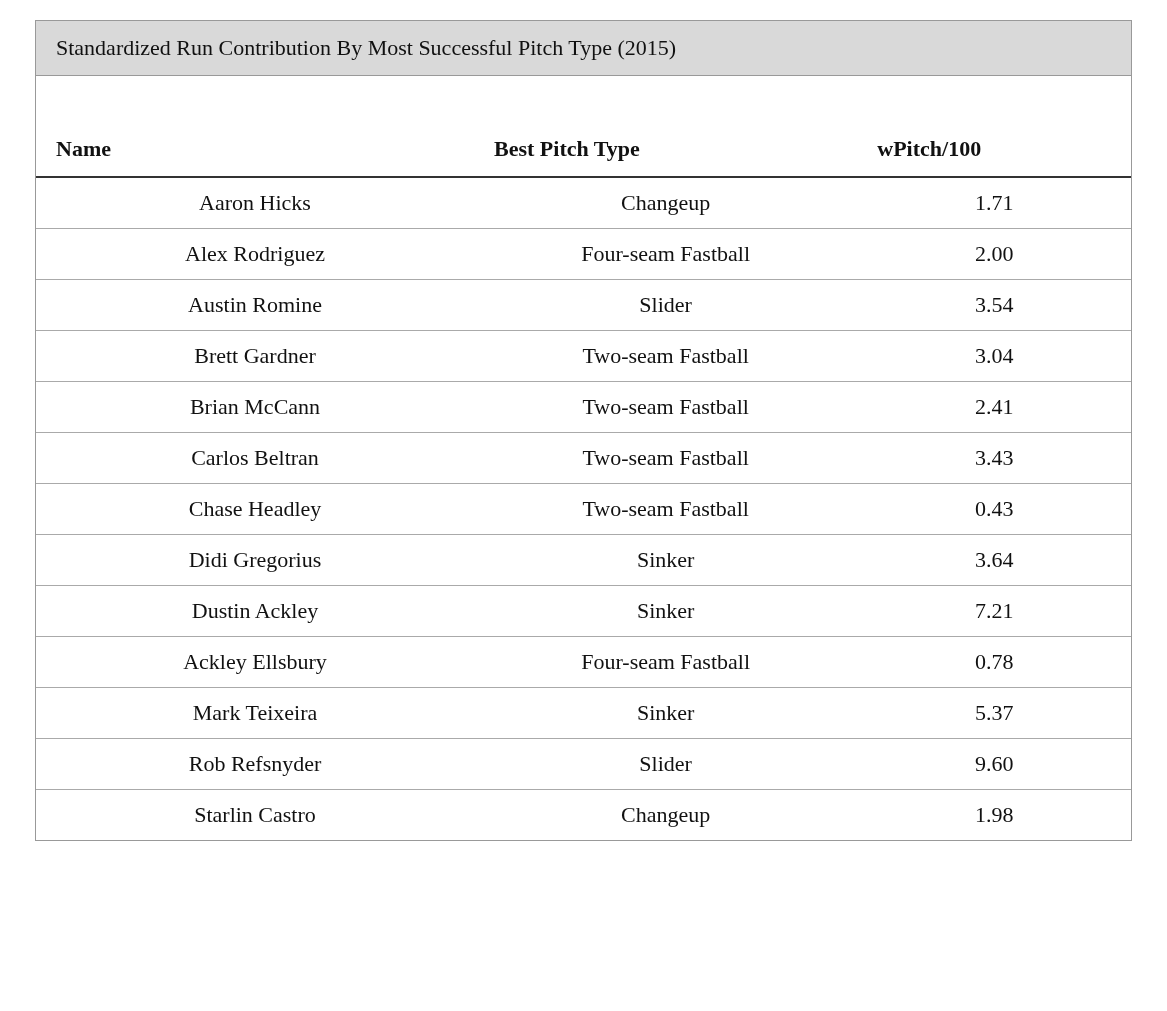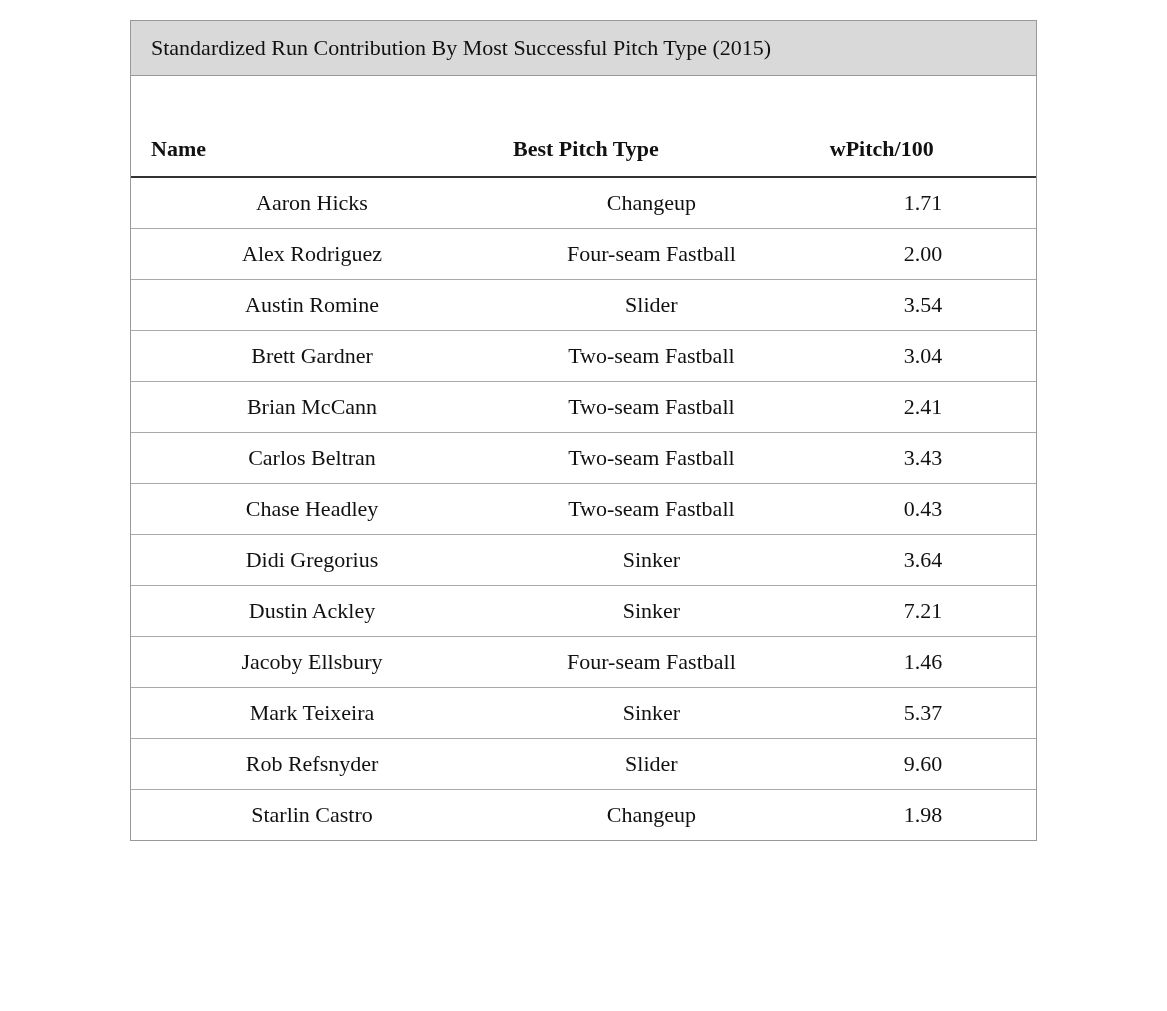--- a/index.html
+++ b/index.html
@@ -13,21 +13,21 @@
       min-height: 1011px;
       background: #ffffff;
       display: flex;
       align-items: flex-start;
       justify-content: center;
       padding: 20px;
       font-family: Georgia, 'Times New Roman', Times, serif;
     }
 
     .table-container {
-      width: 907px;
+      width: 1097px;
       border: 1.5px solid #999;
     }
 
     .table-title {
       background-color: #d9d9d9;
       padding: 14px 20px;
       font-size: 22px;
       color: #111;
       border-bottom: 1.5px solid #999;
       font-weight: normal;
@@ -138,23 +138,23 @@
           <td class="col-name">Didi Gregorius</td>
           <td class="col-pitch">Sinker</td>
           <td class="col-wpitch col-value">3.64</td>
         </tr>
         <tr>
           <td class="col-name">Dustin Ackley</td>
           <td class="col-pitch">Sinker</td>
           <td class="col-wpitch col-value">7.21</td>
         </tr>
         <tr>
-          <td class="col-name">Jacoby Ellsbury</td>
+          <td class="col-name">Ackley Ellsbury</td>
           <td class="col-pitch">Four-seam Fastball</td>
-          <td class="col-wpitch col-value">1.46</td>
+          <td class="col-wpitch col-value">0.78</td>
         </tr>
         <tr>
           <td class="col-name">Mark Teixeira</td>
           <td class="col-pitch">Sinker</td>
           <td class="col-wpitch col-value">5.37</td>
         </tr>
         <tr>
           <td class="col-name">Rob Refsnyder</td>
           <td class="col-pitch">Slider</td>
           <td class="col-wpitch col-value">9.60</td>

